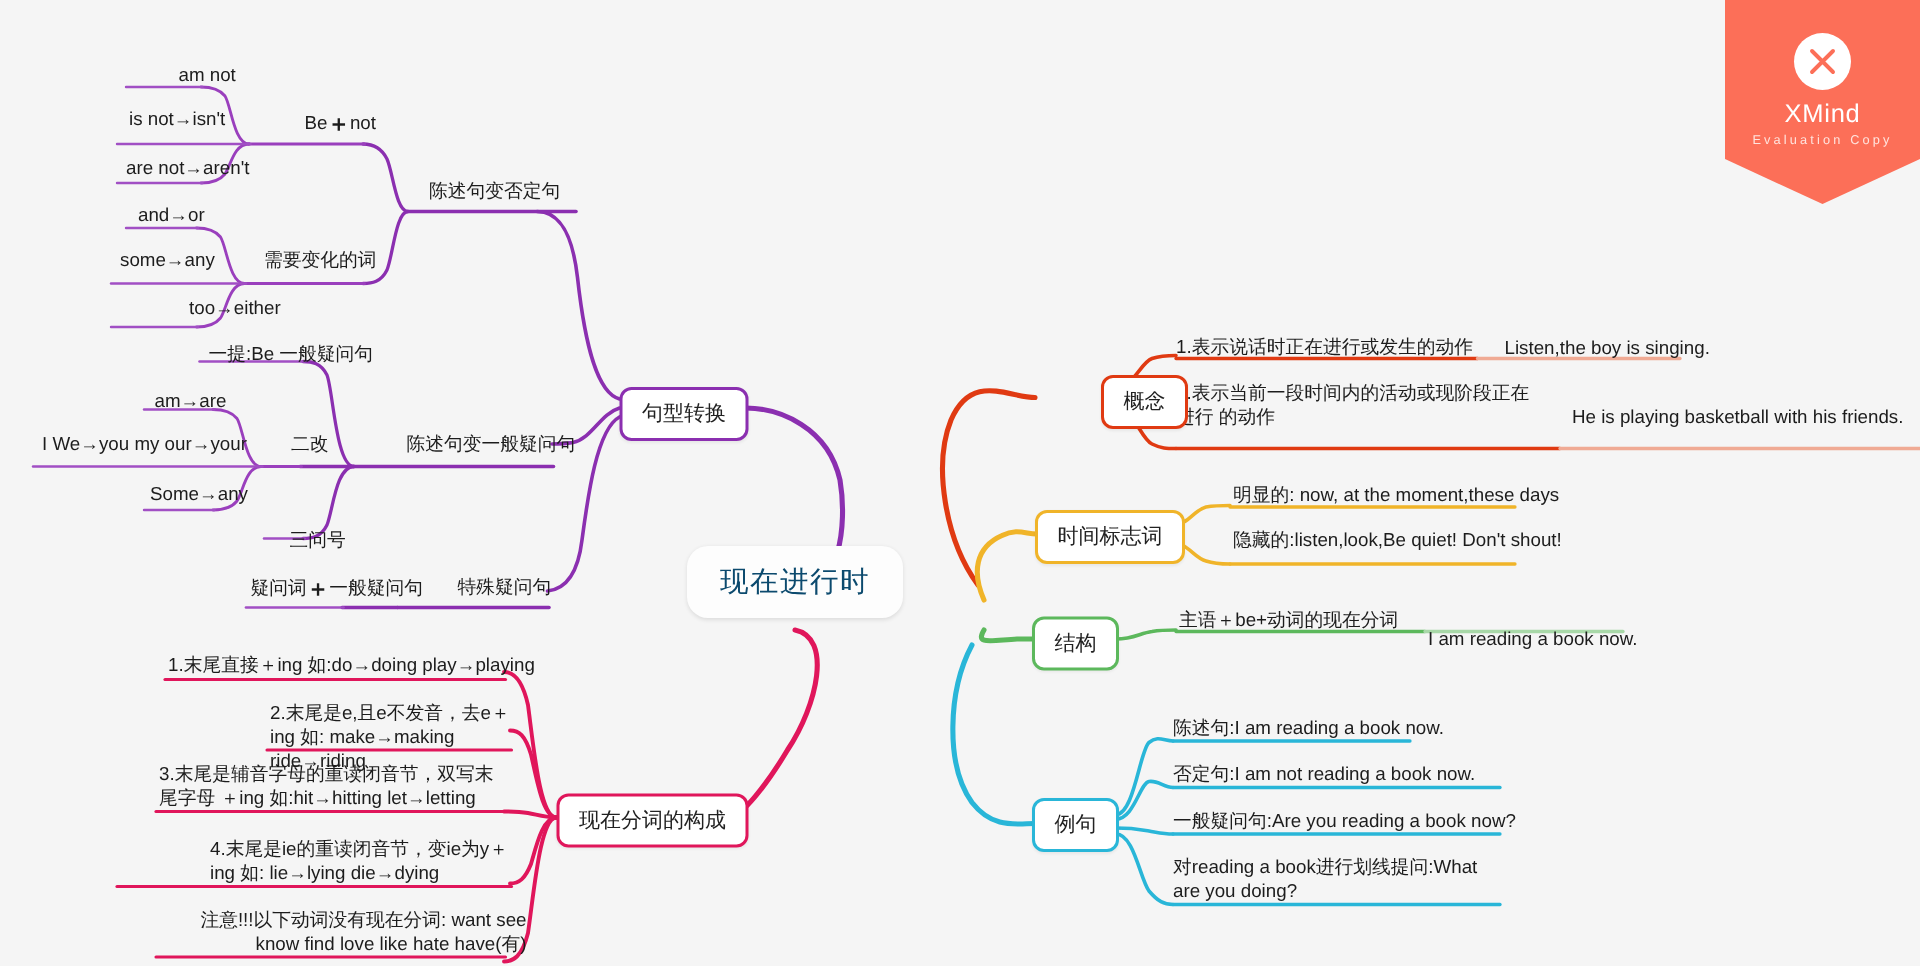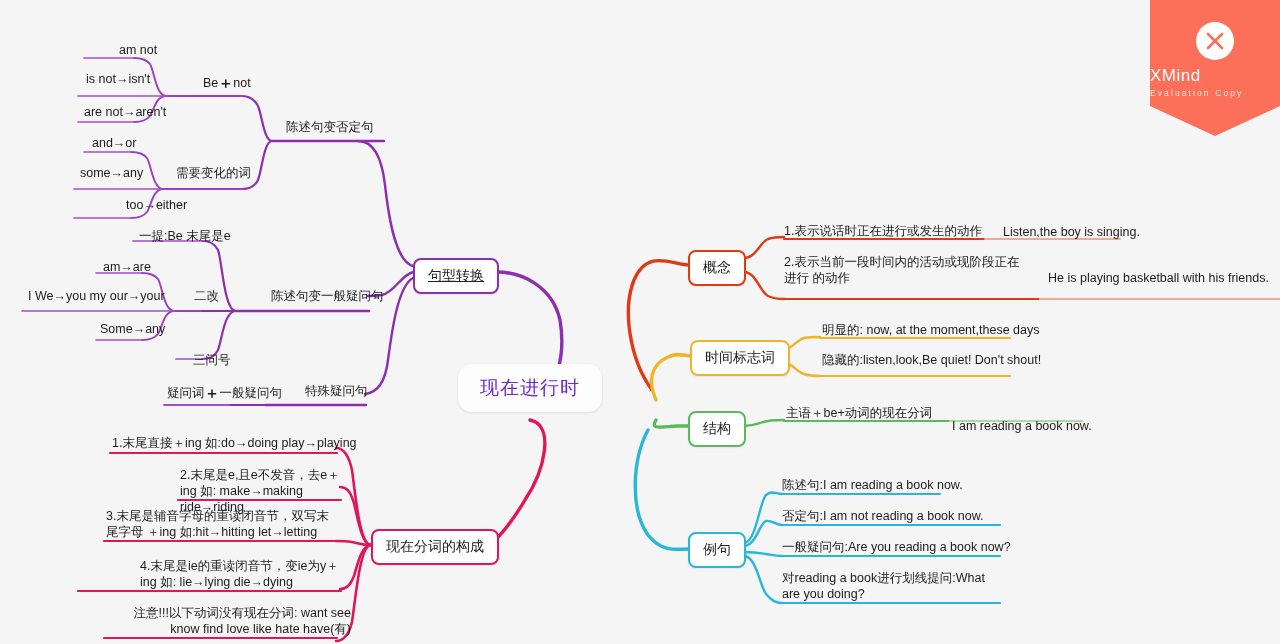--- a/index.html
+++ b/index.html
@@ -10,51 +10,51 @@
     position:relative;overflow:hidden;
   }
   #canvas{position:absolute;inset:0;width:1280px;height:644px;}
   svg.wires{position:absolute;left:0;top:0;width:1280px;height:644px;pointer-events:none;}
 
   
   .node{position:absolute;box-sizing:border-box;white-space:nowrap;}
 
   .central{
     background:#fdfdfd;border-radius:14px;
-    font-size:19px;color:#6d28d9;letter-spacing:1px;
+    font-size:19px;color:#0c4a6e;letter-spacing:1px;
     padding:11px 22px;
     box-shadow:0 1px 3px rgba(0,0,0,.10);
     z-index:6;
   }
   .main{
     background:#ffffff;border:2px solid #999;border-radius:8px;
     font-size:14px;color:#222;padding:7px 13px;z-index:5;
     box-shadow:0 1px 2px rgba(0,0,0,.06);
   }
-  .main.purple{border-color:#8b2fb0;text-decoration:underline;}
+  .main.purple{border-color:#8b2fb0;}
   .main.pink{border-color:#e0165b;}
-  .main.red{border-color:#e03a12;}
+  .main.red{border-color:#e03a12;margin-left:46px;}
   .main.amber{border-color:#f0b429;}
   .main.green{border-color:#5cb85c;text-align:center;}
   .main.cyan{border-color:#29b6d8;}
 
   .leaf{
     position:absolute;font-size:12.5px;color:#1c1c1c;
     line-height:1.28;background:transparent;z-index:4;
     white-space:nowrap;
   }
   .leaf.wrap{white-space:normal;}
   .plus{font-size:15px;font-weight:bold;vertical-align:-1px;}
 
   
   #watermark{
     position:absolute;right:0;top:0;width:130px;height:136px;
     background:#fc6f58;
     clip-path:polygon(0 0,100% 0,100% 78%,50% 100%,0 78%);
-    z-index:20;text-align:left;
+    z-index:20;text-align:center;
   }
   #wm-logo{
     width:38px;height:38px;border-radius:50%;background:#ffffff;
     margin:22px auto 0;position:relative;
   }
   #wm-logo svg{position:absolute;left:9px;top:9px;}
   #wm-title{
     color:#ffffff;font-size:17px;letter-spacing:.5px;margin-top:6px;
     font-family:"Liberation Sans",sans-serif;
   }
@@ -176,21 +176,21 @@
   <div class="leaf" style="left:119px;top:42px;">am not</div>
   <div class="leaf" style="left:86px;top:71px;">is not→isn't</div>
   <div class="leaf" style="left:84px;top:104px;">are not→aren't</div>
 
   <div class="leaf" style="left:176px;top:165px;">需要变化的词</div>
   <div class="leaf" style="left:92px;top:135px;">and→or</div>
   <div class="leaf" style="left:80px;top:165px;">some→any</div>
   <div class="leaf" style="left:82px;top:197px;margin-left:44px;">too→either</div>
 
   <div class="leaf" style="left:271px;top:288px;">陈述句变一般疑问句</div>
-  <div class="leaf" style="left:139px;top:228px;">一提:Be 末尾是e</div>
+  <div class="leaf" style="left:139px;top:228px;">一提:Be 一般疑问句</div>
   <div class="leaf" style="left:194px;top:288px;">二改</div>
   <div class="leaf" style="left:103px;top:259px;">am→are</div>
   <div class="leaf" style="left:28px;top:288px;">I We→you  my our→your</div>
   <div class="leaf" style="left:100px;top:321px;">Some→any</div>
   <div class="leaf" style="left:193px;top:352px;">三问号</div>
 
   <div class="leaf" style="left:305px;top:383px;">特殊疑问句</div>
   <div class="leaf" style="left:167px;top:383px;">
     <span>疑问词</span><span class="plus">＋</span><span>一般疑问句</span>
   </div>

